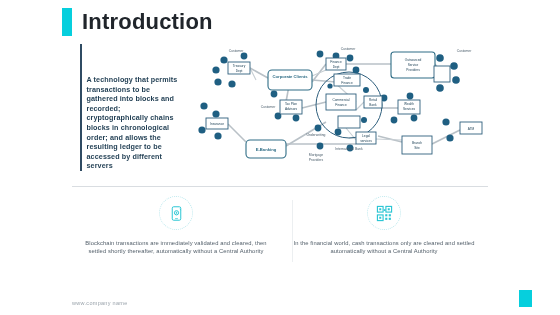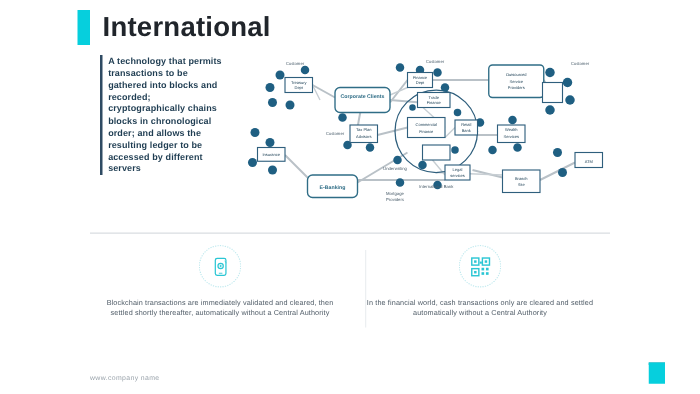--- a/index.html
+++ b/index.html
@@ -26,21 +26,21 @@
   }
 
   
   .lead-wrap {
     position:absolute; left:80px; top:44px; width:100px;
     display:flex; gap:5px;
   }
   .lead-rule { width:1.5px; background:#2f4b63; flex:0 0 auto; }
   .lead-text {
     font-size:7.2px; line-height:9.6px; font-weight:700;
-    color:#1f3d52; letter-spacing:.1px;
+    color:#1f3d52; letter-spacing:.1px;margin-top:31px;
   }
 
   
   .diagram { position:absolute; left:188px; top:36px; width:318px; height:148px; }
   .diagram svg { display:block; width:318px; height:148px; }
 
   
   .divider {
     position:absolute; left:72px; top:186px; width:416px; height:1px;
     background:#d9dde1;
@@ -78,21 +78,21 @@
     width:13px; height:2px; background:#1f8f99;
   }
 </style>
 </head>
 <body>
 
 <div class="slide">
 
   <div class="title-row">
     <div class="title-bar"></div>
-    <div class="title-text">International</div>
+    <div class="title-text">Introduction</div>
   </div>
 
   <div class="lead-wrap">
     <div class="lead-rule"></div>
     <div class="lead-text">A technology that permits transactions to be gathered into blocks and recorded; cryptographically chains blocks in chronological order; and allows the resulting ledger to be accessed by different servers</div>
   </div>
 
   <div class="diagram">
     <svg viewBox="0 0 318 148" xmlns="http://www.w3.org/2000/svg">
       <defs>

